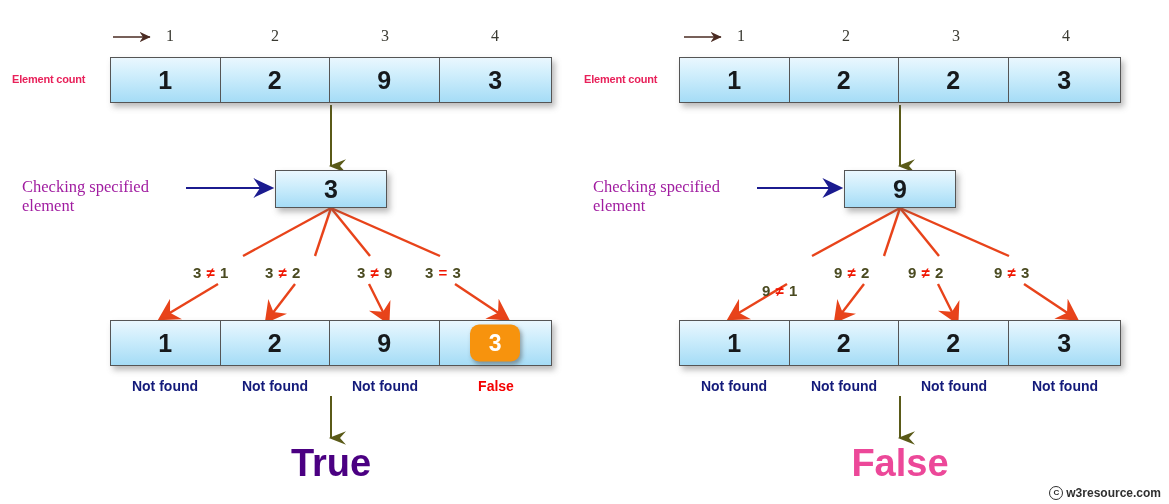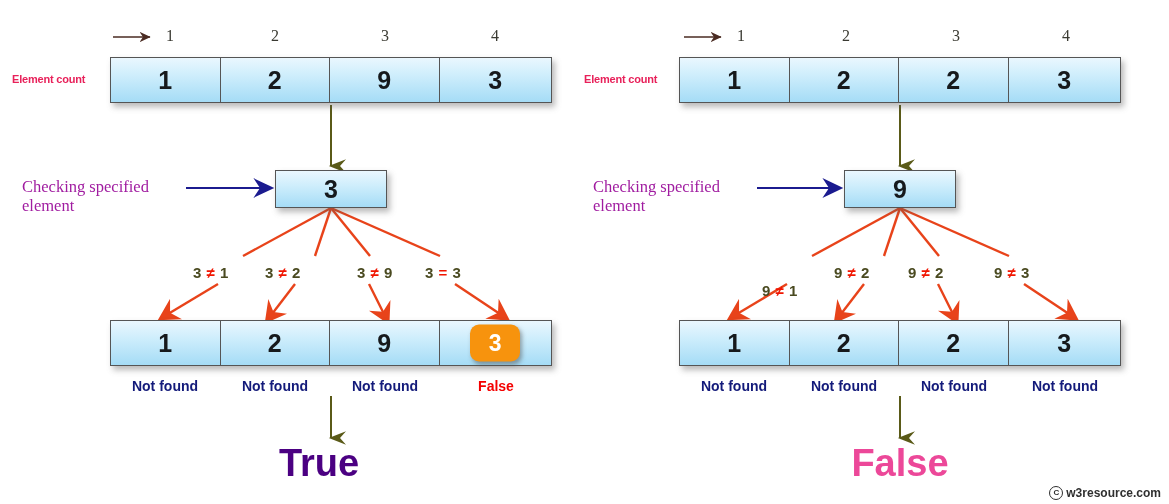--- a/index.html
+++ b/index.html
@@ -242,21 +242,21 @@
       <span class="hl-box"></span>
       <span class="val">3</span>
       </div>
   </div>
 
   <div class="res" style="left:110px;top:378px;">Not found</div>
   <div class="res" style="left:220px;top:378px;">Not found</div>
   <div class="res" style="left:330px;top:378px;">Not found</div>
   <div class="res found" style="left:441px;top:378px;">False</div>
 
-  <div class="verdict true-v" style="left:219px;top:442px;">True</div>
+  <div class="verdict true-v" style="left:231px;top:442px;">True</div>
 </div>
 
 <div class="panel" id="panel-right">
 
   <svg class="overlay">
     <defs>
       <marker id="flowR" markerWidth="9" markerHeight="9" refX="4" refY="7.5" orient="auto">
         <path d="M0.6,0 L4,8.6 L7.4,0 L4,3 Z" fill="#5a5a18"></path>
       </marker>
       <marker id="fanR" markerWidth="10" markerHeight="10" refX="4" refY="5" orient="auto">

